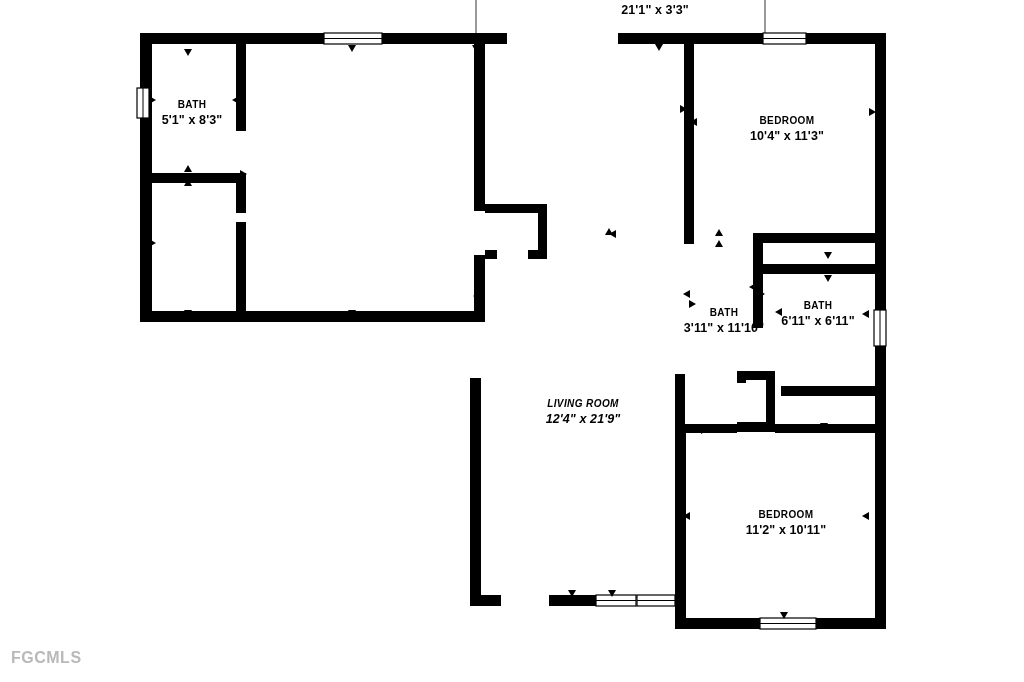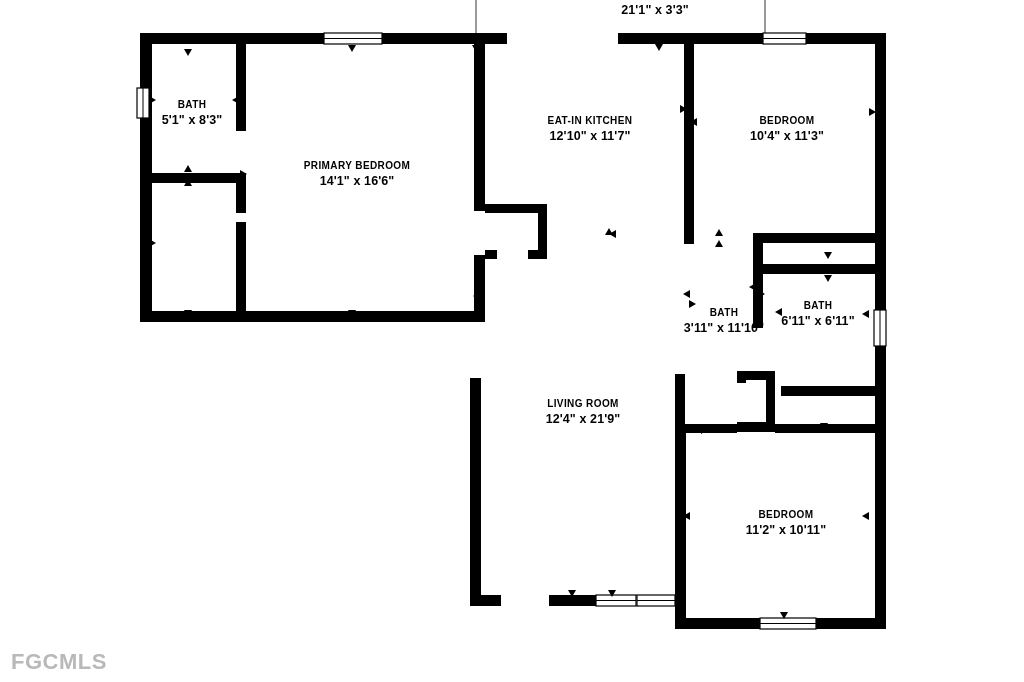--- a/index.html
+++ b/index.html
@@ -40,21 +40,21 @@
   .room-label .rl-dims {
     display: block;
     font-size: 12.5px;
     letter-spacing: 0.1px;
   }
   .watermark {
     position: absolute;
     left: 11px;
     top: 649px;
     font-family: "Liberation Sans", sans-serif;
-    font-size: 22px;
+    font-size: 16px;
     font-weight: bold;
     letter-spacing: 0.5px;
     color: #b9b9b9;
   }
 </style>
 </head>
 <body>
 
 <div id="floorplan">
   <svg width="1024" height="682" viewBox="0 0 1024 682" xmlns="http://www.w3.org/2000/svg">
@@ -210,30 +210,22 @@
     </g>
 
   </svg>
 
   
   <div class="room-label" style="left:112px; top:98px; width:160px;">
     <span class="rl-name">BATH</span>
     <span class="rl-dims">5'1" x 8'3"</span>
   </div>
 
-  <div class="room-label" style="left:257px; top:159px; width:200px;">
-    <span class="rl-name">PRIMARY BEDROOM</span>
-    <span class="rl-dims">14'1" x 16'6"</span>
-  </div>
-
-
-  <div class="room-label" style="left:490px; top:114px; width:200px;">
-    <span class="rl-name">EAT-IN KITCHEN</span>
-    <span class="rl-dims">12'10" x 11'7"</span>
-  </div>
+
+
 
   <div class="room-label" style="left:555px; top:-12px; width:200px;">
     <span class="rl-name">PATIO</span>
     <span class="rl-dims">21'1" x 3'3"</span>
   </div>
 
   <div class="room-label" style="left:697px; top:114px; width:180px;">
     <span class="rl-name">BEDROOM</span>
     <span class="rl-dims">10'4" x 11'3"</span>
   </div>
@@ -241,21 +233,21 @@
   <div class="room-label" style="left:644px; top:306px; width:160px;">
     <span class="rl-name">BATH</span>
     <span class="rl-dims">3'11" x 11'10"</span>
   </div>
 
   <div class="room-label" style="left:738px; top:299px; width:160px;">
     <span class="rl-name">BATH</span>
     <span class="rl-dims">6'11" x 6'11"</span>
   </div>
 
-  <div class="room-label" style="left:483px; top:397px; width:200px;">
+  <div class="room-label" style="left:483px; top:397px; width:200px;font-style:italic;">
     <span class="rl-name">LIVING ROOM</span>
     <span class="rl-dims">12'4" x 21'9"</span>
   </div>
 
   <div class="room-label" style="left:696px; top:508px; width:180px;">
     <span class="rl-name">BEDROOM</span>
     <span class="rl-dims">11'2" x 10'11"</span>
   </div>
 
   <div class="watermark">FGCMLS</div>

